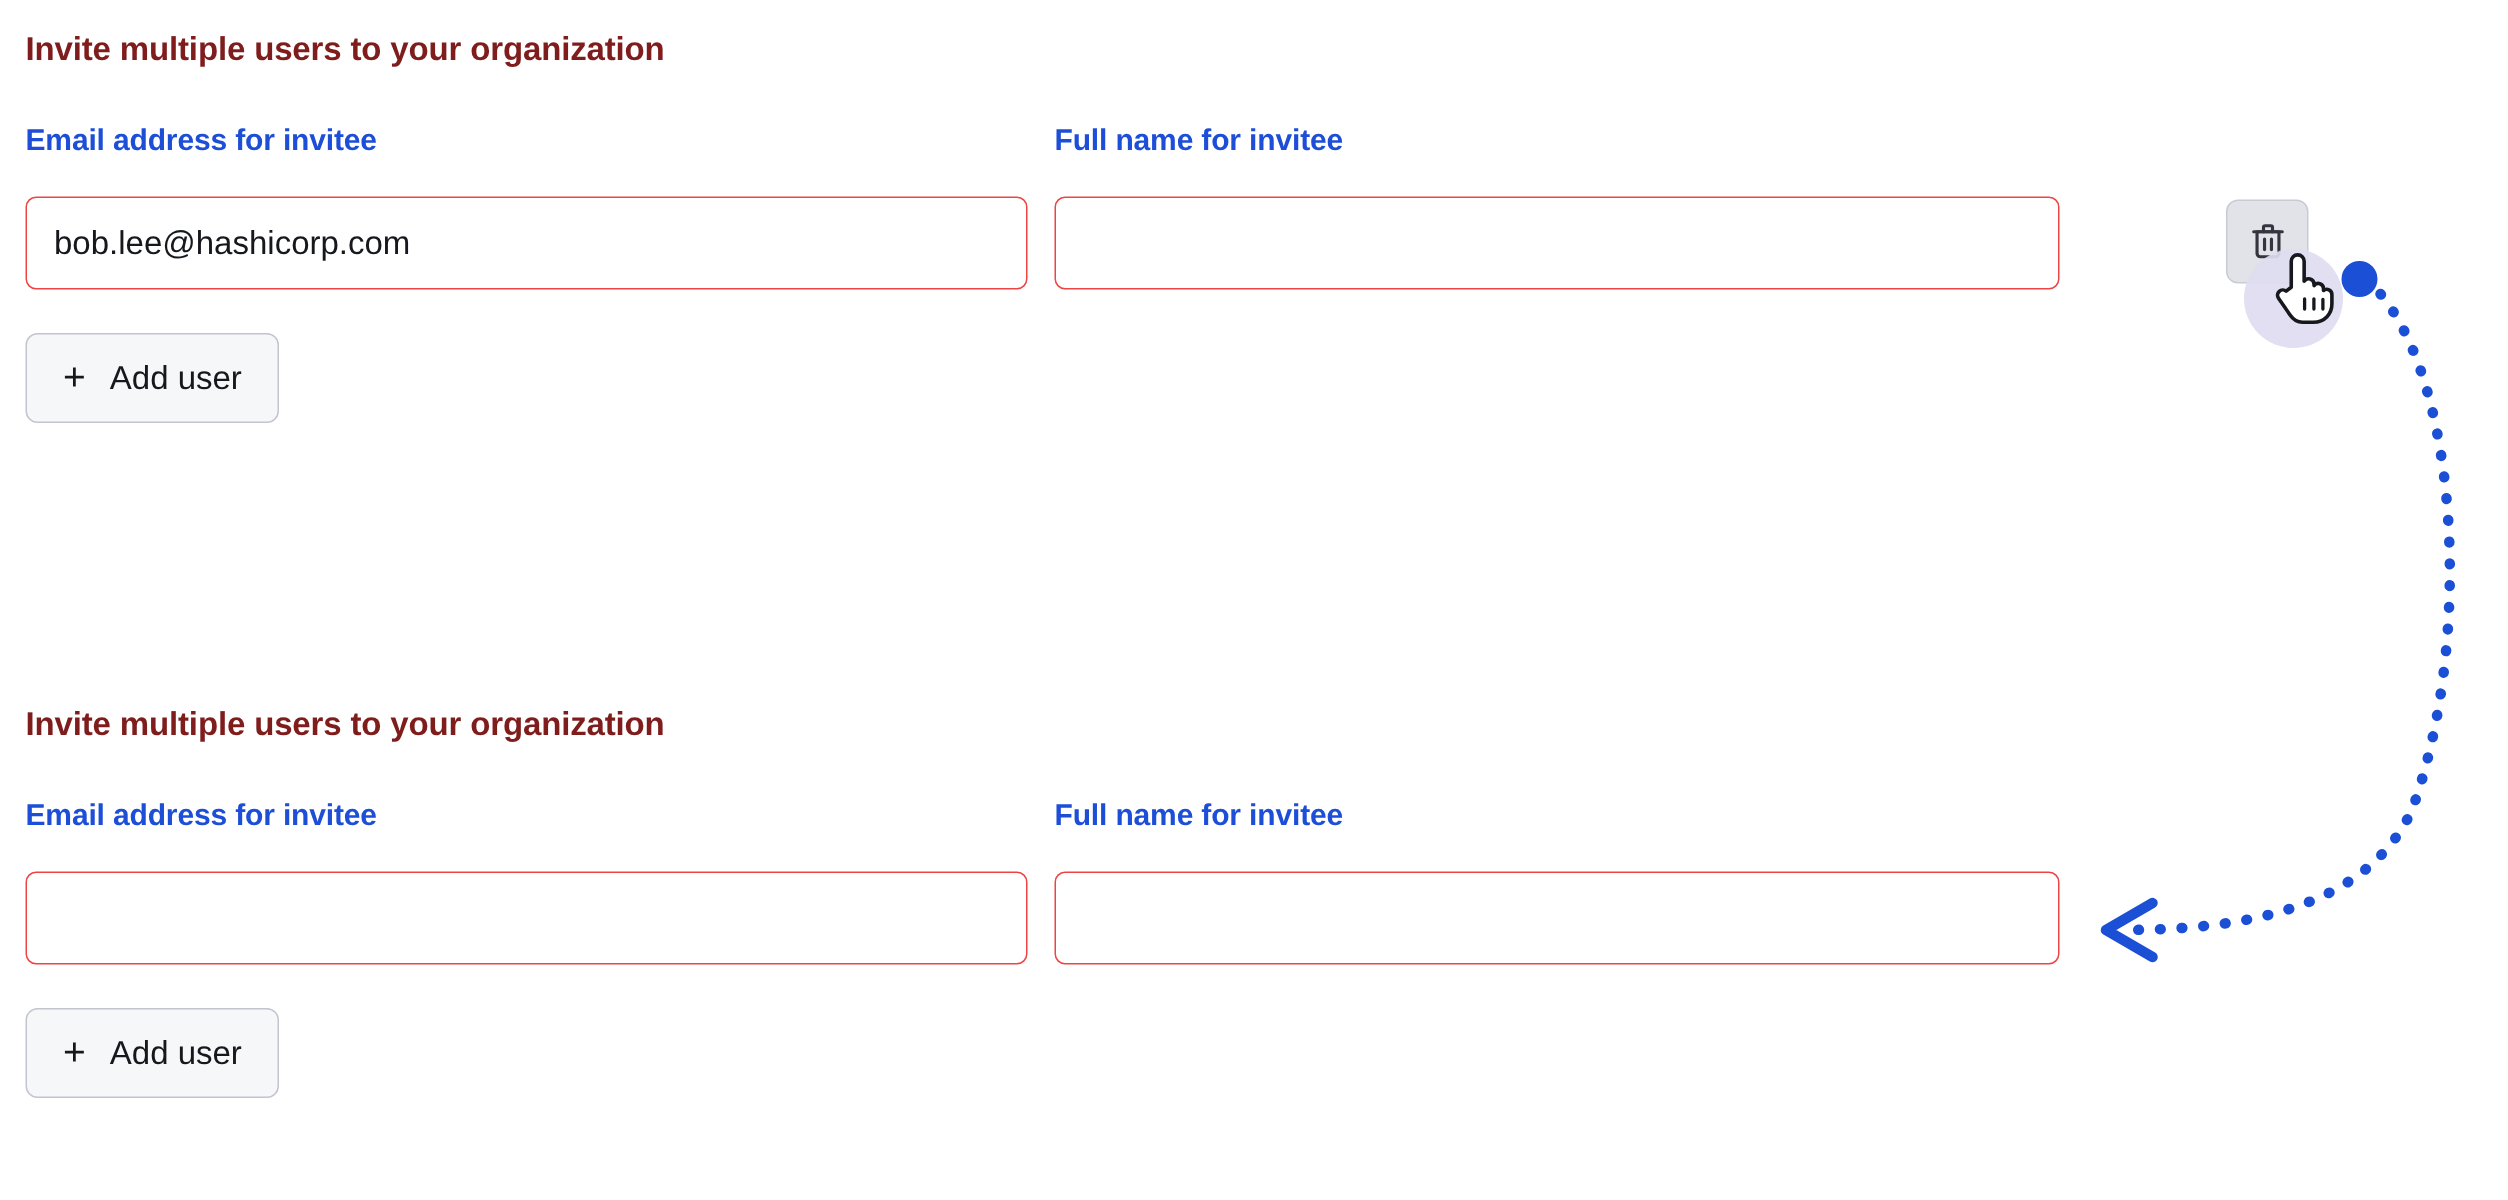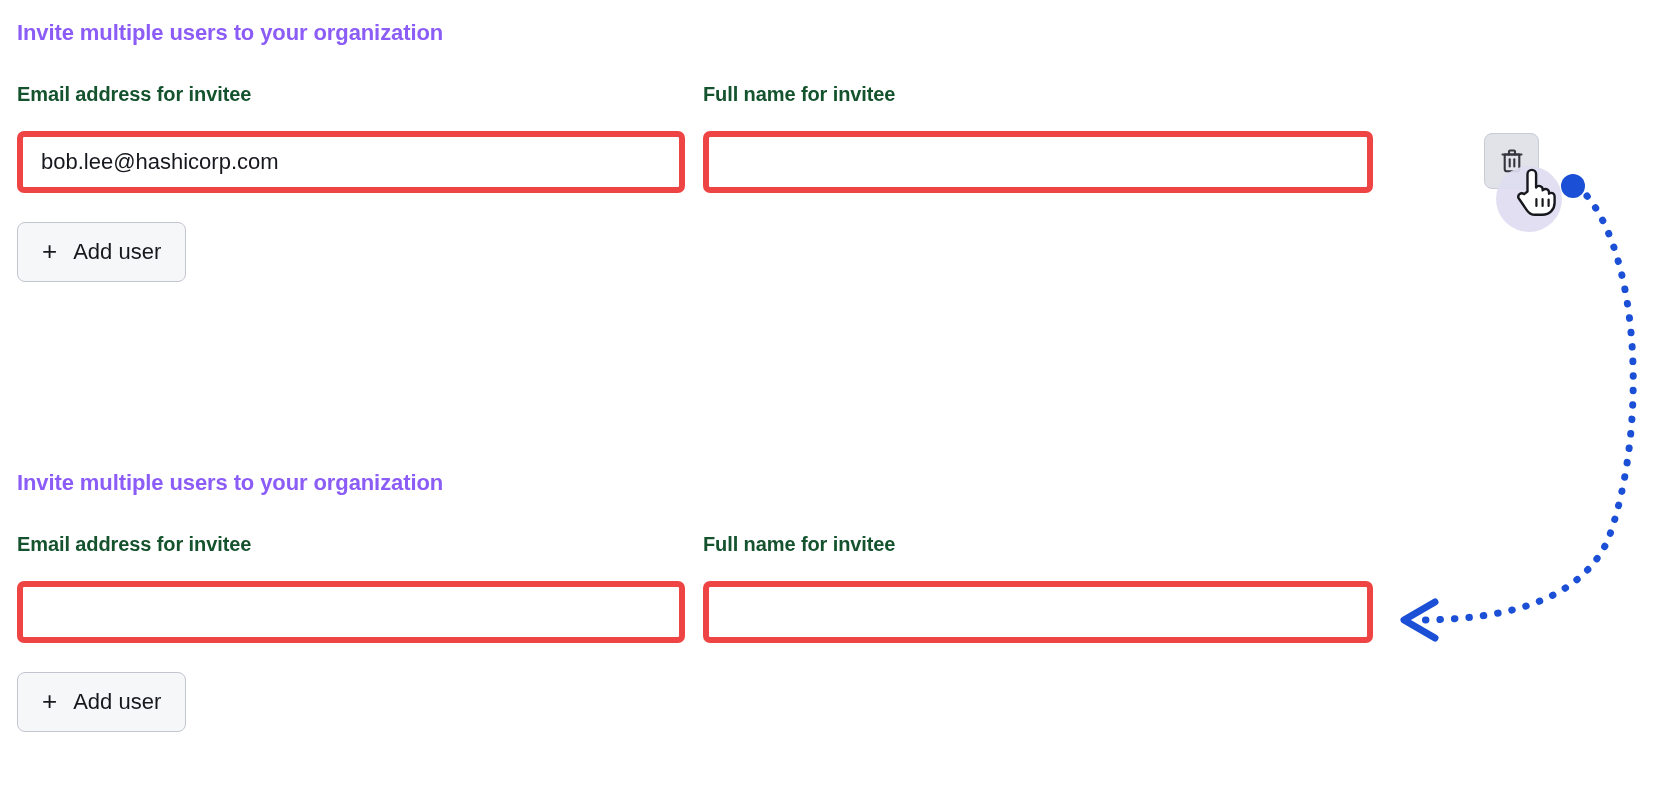--- a/index.html
+++ b/index.html
@@ -20,45 +20,45 @@
   
   .section { position: absolute; left: 0; top: 0; width: 1672px; }
   #section-1 { top: 0px; }
   #section-2 { top: 450px; }
 
   .section-heading {
     position: absolute;
     left: 17px;
     font-size: 22px;
     font-weight: 700;
-    color: #8b5cf6;
+    color: #7f1d1d;
     letter-spacing: -0.1px;
     white-space: nowrap;
   }
   #section-1 .section-heading { top: 20px; }
   #section-2 .section-heading { top: 20px; }
 
   .field-label {
     position: absolute;
     font-size: 20px;
     font-weight: 700;
-    color: #14532d;
+    color: #1d4ed8;
     letter-spacing: -0.1px;
     white-space: nowrap;
     top: 83px;
   }
   .label-email { left: 17px; }
   .label-name  { left: 703px; text-align: center; }
 
   .text-input {
     position: absolute;
     top: 131px;
     height: 62px;
     background: #ffffff;
-    border: 6px solid #ef4444;
+    border: 1px solid #ef4444;
     border-radius: 7px;
     font-family: "Liberation Sans", sans-serif;
     font-size: 22px;
     color: #16181d;
     padding: 0 18px;
     outline: none;
     line-height: 60px;
   }
   .text-input::placeholder { color: #9aa0ae; }
   .input-email { left: 17px; width: 668px; }

